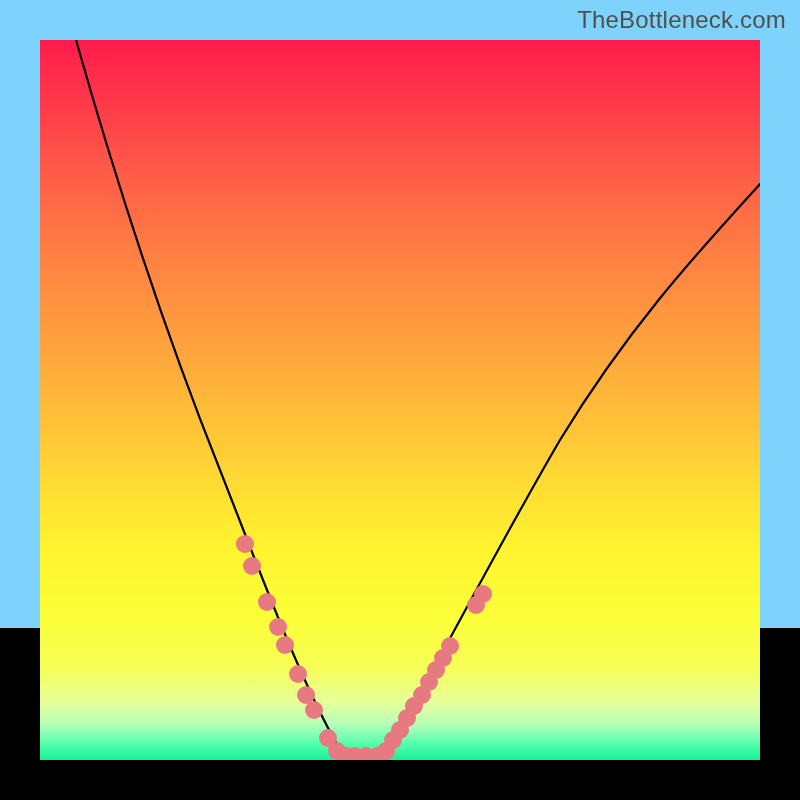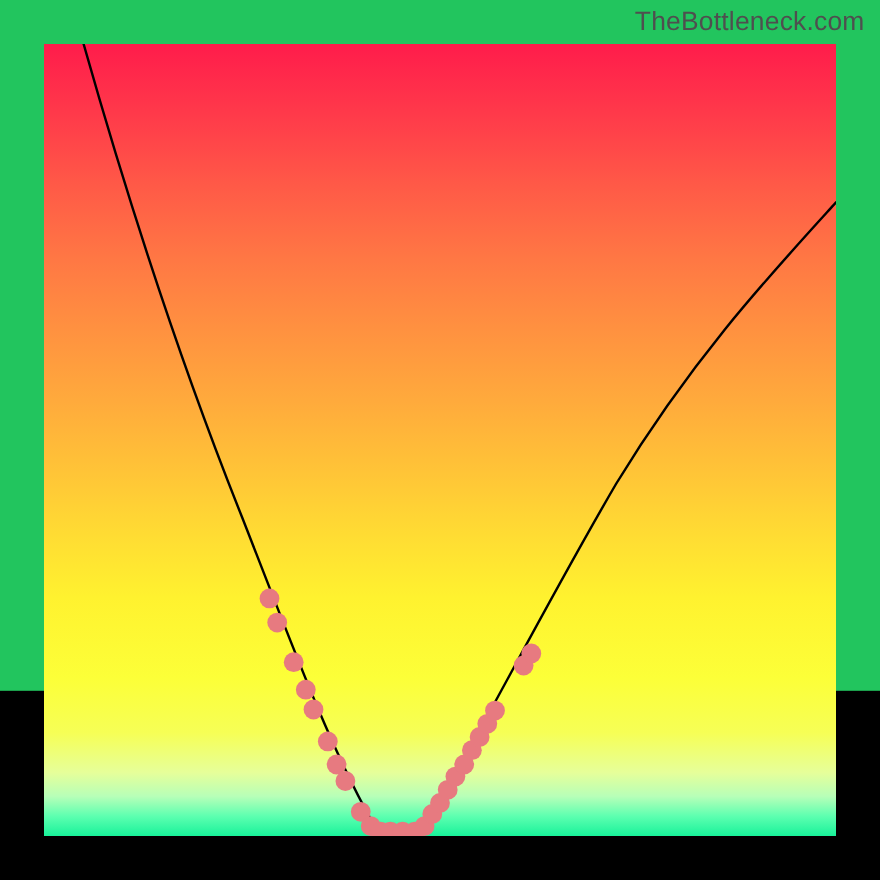--- a/index.html
+++ b/index.html
@@ -8,21 +8,21 @@
     width: 800px;
     height: 800px;
     overflow: hidden;
     background: #000;
     font-family: Arial, Helvetica, sans-serif;
   }
   .stage {
     position: relative;
     width: 800px;
     height: 628px;
-    background: #22c55e;
+    background: #7dd3fc;
   }
   .plot-area {
     position: absolute;
     left: 40px;
     top: 40px;
     width: 720px;
     height: 720px;
     background: linear-gradient(
       to bottom,
       #ff1c4b 0%,

